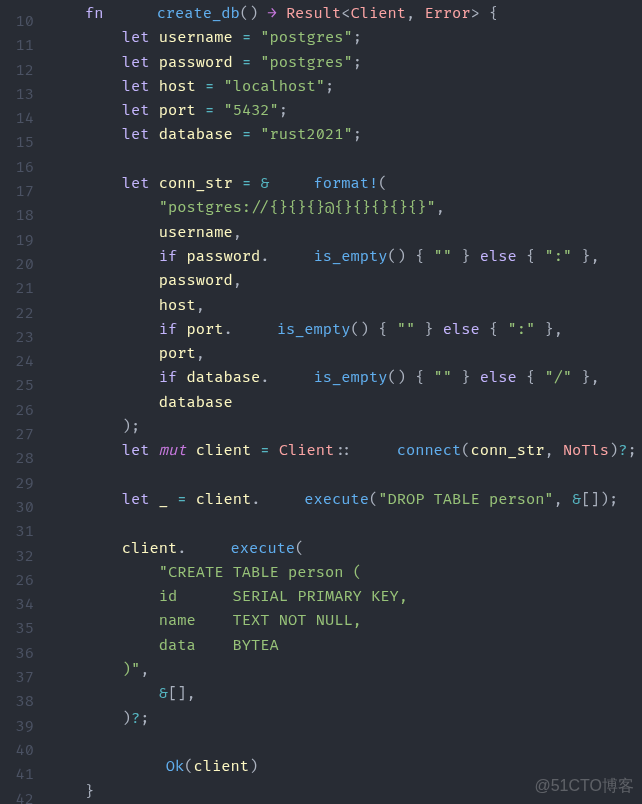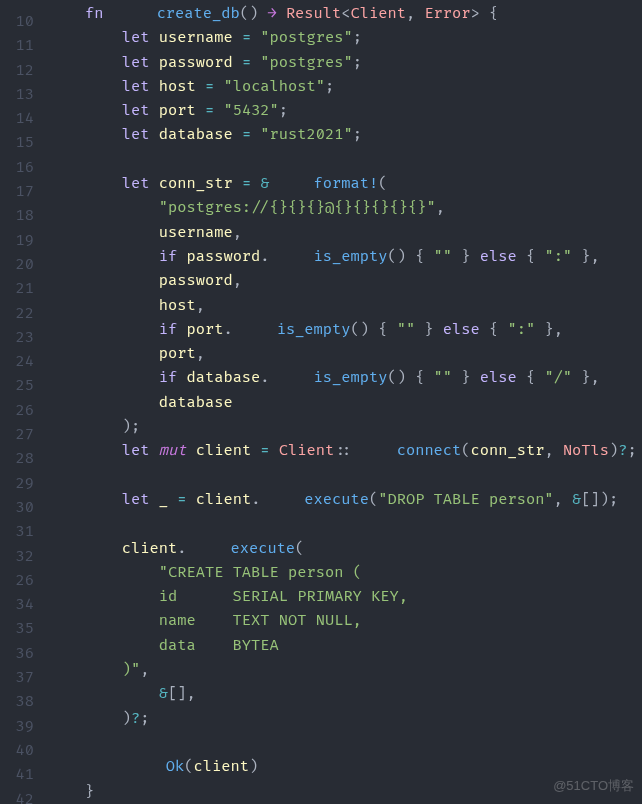--- a/index.html
+++ b/index.html
@@ -44,21 +44,21 @@
   .str  { color: #98c379; }         
   .var  { color: #fef9c3; }         
   .op   { color: #56b6c2; }         
   .p    { color: #abb2bf; }         
   .arrow{ color: #c678dd; }         
   .watermark {
     position: absolute;
     right: 8px;
     bottom: 6px;
     color: rgba(255,255,255,0.25);
-    font-size: 13px;
+    font-size: 16px;
     font-family: sans-serif;
     pointer-events: none;
   }
 </style>
 </head>
 <body>
 
 <div class="editor">
   <div class="gutter" id="gutter">
       <div>10</div>

